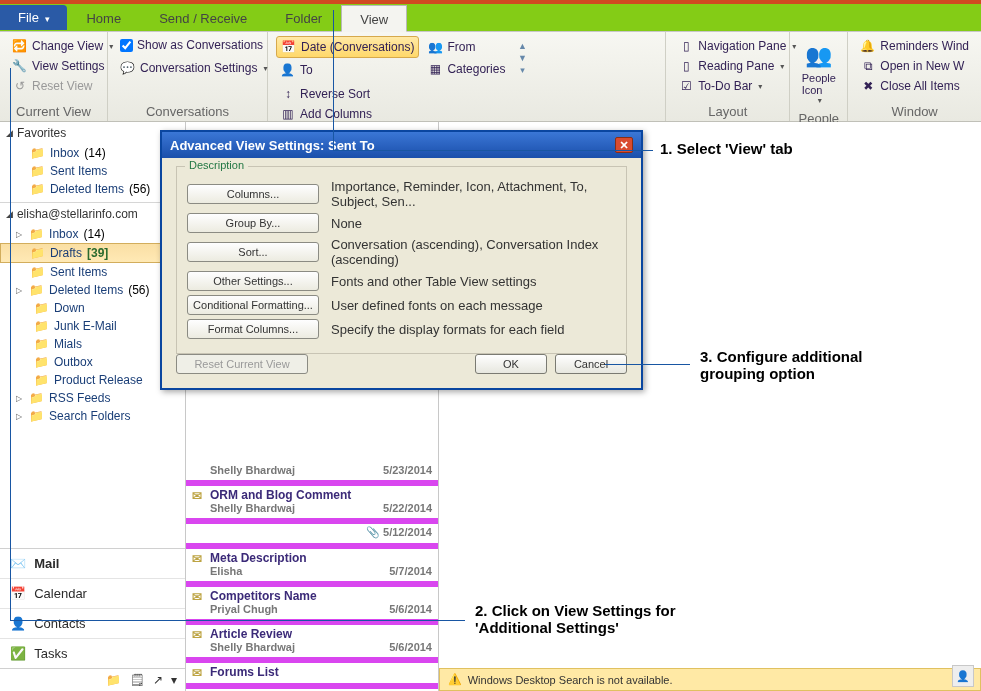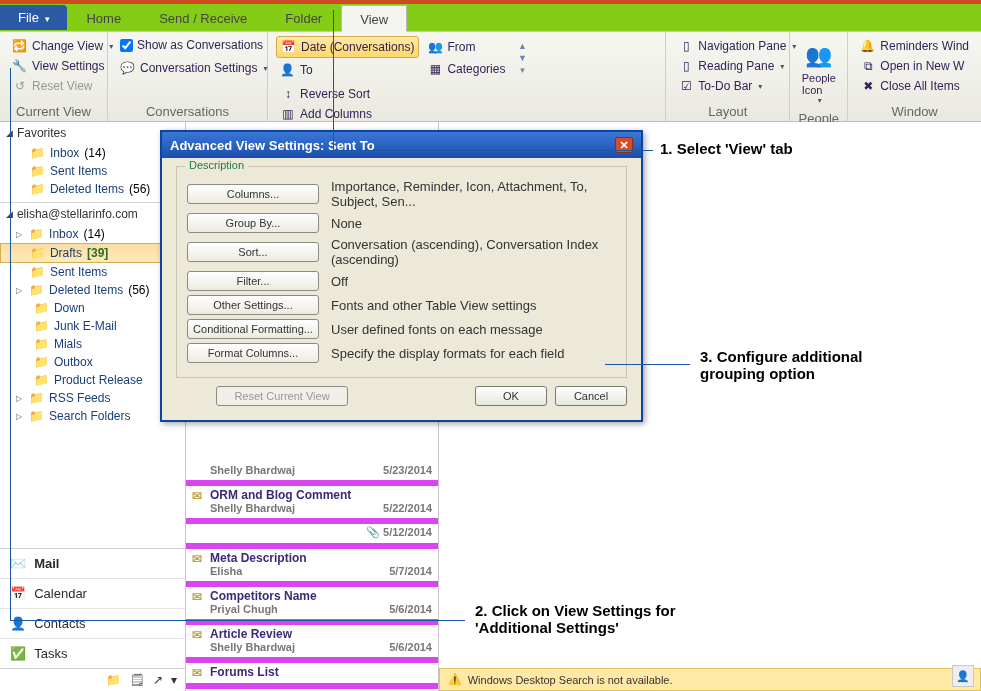--- a/index.html
+++ b/index.html
@@ -53,27 +53,27 @@
 .warnbar{position:absolute;bottom:0;left:465px;right:0;background:#ffe9a5;border:1px solid #e0c160;padding:4px 8px;font-size:11px;display:flex;align-items:center;gap:6px;}
 .avatar{position:absolute;right:6px;bottom:3px;width:22px;height:22px;border:1px solid #c8c8c8;background:#eee;display:flex;align-items:center;justify-content:center;color:#888;}
 
 .readcol{flex:1;background:#fff;position:relative;}
 
 
 .dialog { position:absolute; left:160px; top:130px; width:483px; background:#ece9d8; border:2px solid #0a46a0; box-shadow:2px 2px 6px rgba(0,0,0,0.35); }
 .dlgtitle{ background:linear-gradient(#3b77d6,#1a4fab); color:#fff; font-weight:bold; font-size:13px; padding:5px 8px; display:flex; justify-content:space-between; align-items:center;}
 .closebtn{ width:18px;height:16px;background:#d94b2f;border:1px solid #8a2e15;color:#fff;font-weight:bold;font-size:11px;display:flex;align-items:center;justify-content:center;cursor:pointer;border-radius:2px;}
 .dlgbody{ padding:8px 14px 14px;}
-.dlgfield{ border:1px solid #c8c4b4; padding:8px 10px 10px; position:relative; margin-bottom:8px;}
+.dlgfield{ border:1px solid #c8c4b4; padding:8px 10px 10px; position:relative; }
 .dlgfield .legend{position:absolute;top:-8px;left:8px;background:#ece9d8;padding:0 4px;font-size:11px;color:#274;}
 .dlgrow{display:flex;align-items:center;gap:12px;margin:4px 0;}
 .dlgbtn{ width:132px; padding:3px 4px; background:linear-gradient(#fefeff,#ecebe0); border:1px solid #8b8b83; border-radius:3px; font-size:11px; text-align:center; cursor:pointer;}
 .dlgbtn.disabled{color:#999;background:#efefe7;}
 .dlgdesc{font-size:13px;color:#333;flex:1;}
-.dlgfoot{display:flex;justify-content:flex-end;gap:8px;margin-left:40px;}
+.dlgfoot{display:flex;justify-content:flex-end;gap:8px;}
 .dlgfoot .left{margin-right:auto;}
 .stdbtn{ width:72px; padding:3px 0; background:linear-gradient(#fefefe,#e7e7df); border:1px solid #7a7a72; border-radius:3px; text-align:center; font-size:11px; cursor:pointer;}
 
 
 .anno{position:absolute;font-weight:bold;font-size:15px;color:#000;}
 .anno-line{position:absolute;background:#1856a3;}
 .folder-ic{color:#e3b34a;}
 .env-ic::before{content:"✉";color:#bda443;}
 </style>
 </head>
@@ -424,24 +424,20 @@
           </div>
           <div class="dlgrow">
             <div class="dlgbtn">Group By...</div>
             <div class="dlgdesc">None</div>
           </div>
           <div class="dlgrow">
             <div class="dlgbtn">Sort...</div>
             <div class="dlgdesc">Conversation (ascending), Conversation Index (ascending)</div>
           </div>
           <div class="dlgrow">
-            <div class="dlgbtn">Filter...</div>
-            <div class="dlgdesc">Off</div>
-          </div>
-          <div class="dlgrow">
             <div class="dlgbtn">Other Settings...</div>
             <div class="dlgdesc">Fonts and other Table View settings</div>
           </div>
           <div class="dlgrow">
             <div class="dlgbtn">Conditional Formatting...</div>
             <div class="dlgdesc">User defined fonts on each message</div>
           </div>
           <div class="dlgrow">
             <div class="dlgbtn">Format Columns...</div>
             <div class="dlgdesc">Specify the display formats for each field</div>

